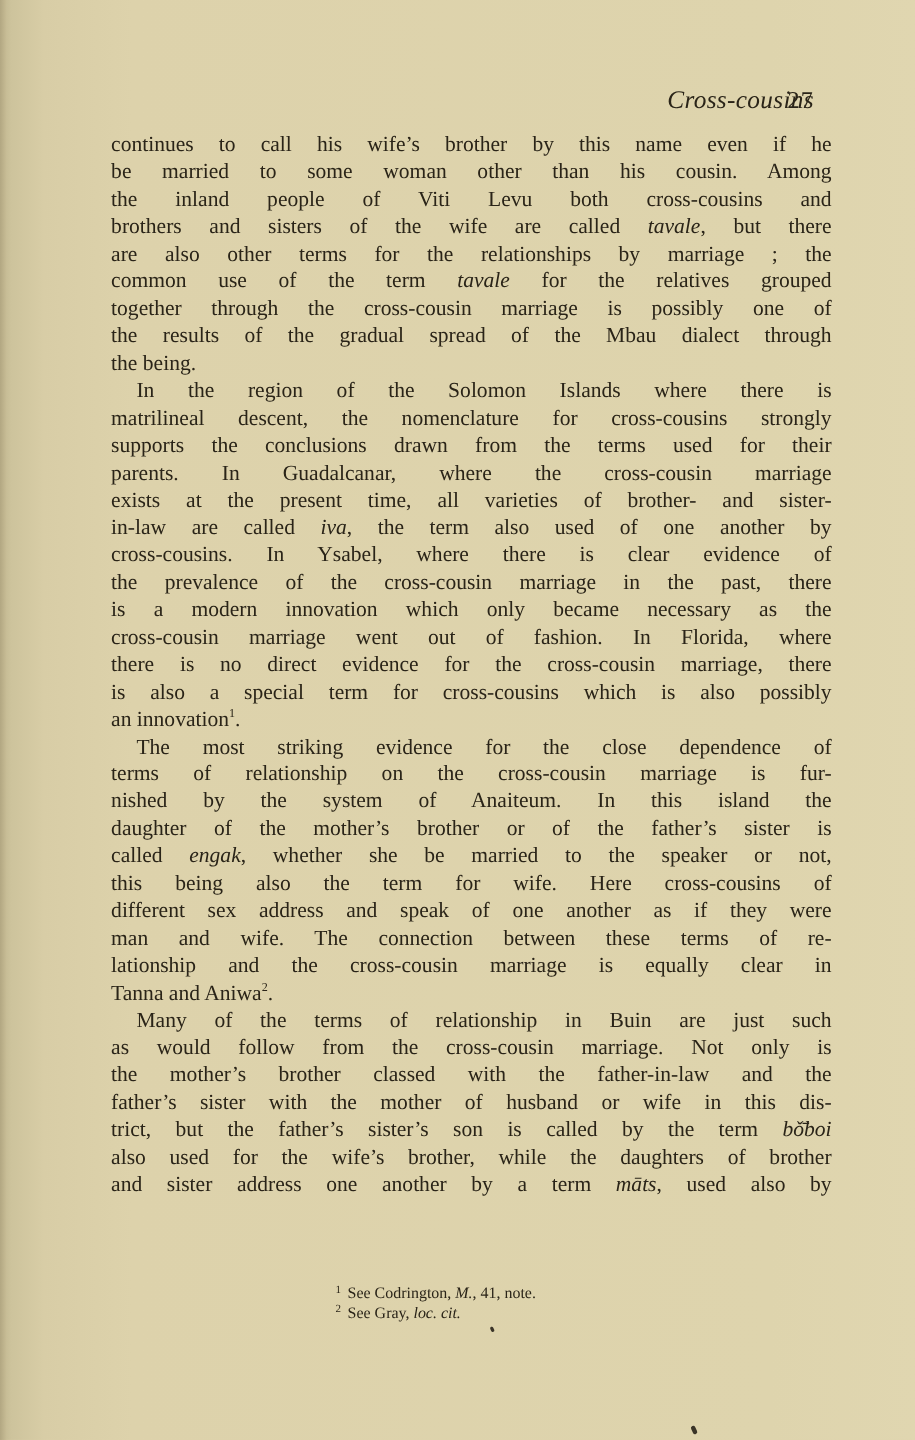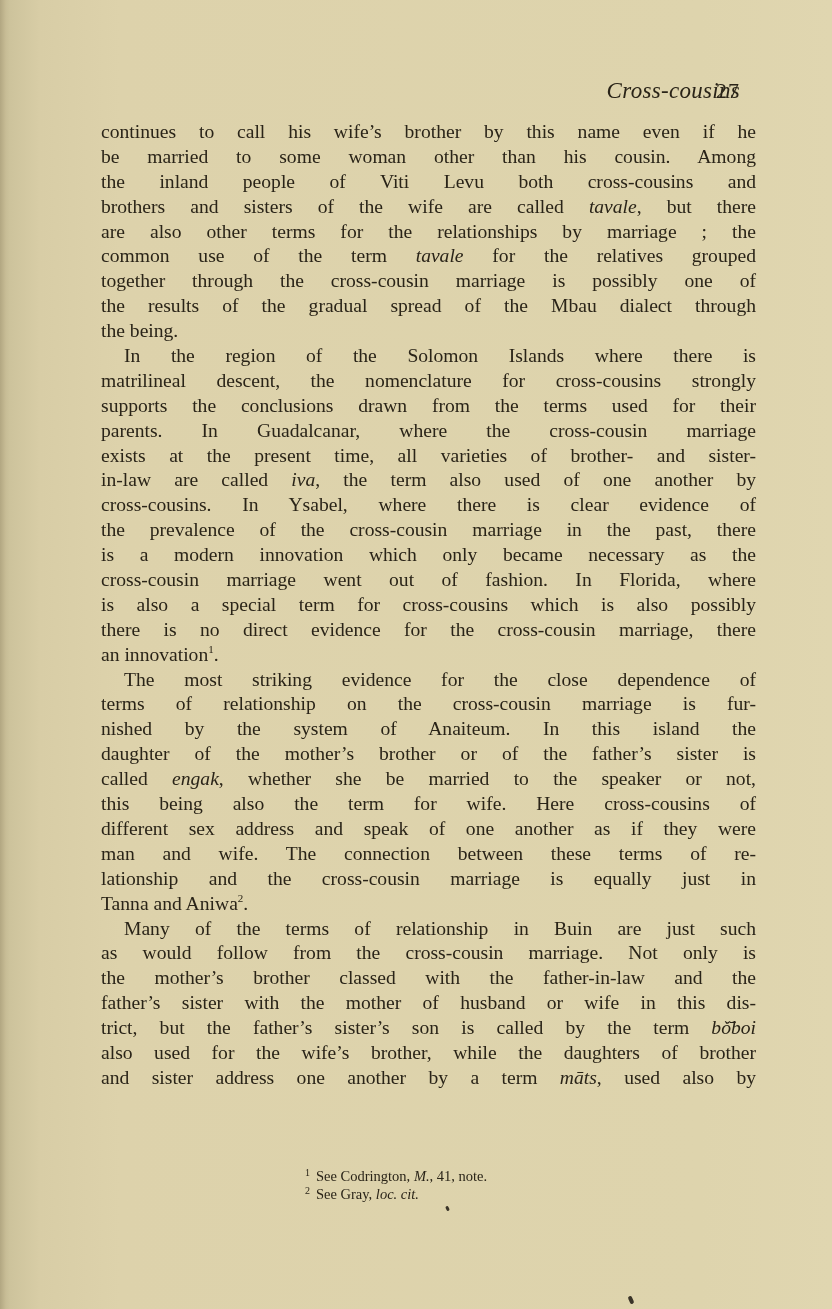--- a/index.html
+++ b/index.html
@@ -120,33 +120,33 @@
   <span class="line indent">In the region of the Solomon Islands where there is</span>
   <span class="line">matrilineal descent, the nomenclature for cross-cousins strongly</span>
   <span class="line">supports the conclusions drawn from the terms used for their</span>
   <span class="line">parents.  In Guadalcanar, where the cross-cousin marriage</span>
   <span class="line">exists at the present time, all varieties of brother- and sister-</span>
   <span class="line"><span>in-law are called </span><em>iva</em><span>, the term also used of one another by</span></span>
   <span class="line">cross-cousins.  In Ysabel, where there is clear evidence of</span>
   <span class="line">the prevalence of the cross-cousin marriage in the past, there</span>
   <span class="line">is a modern innovation which only became necessary as the</span>
   <span class="line">cross-cousin marriage went out of fashion.  In Florida, where</span>
+  <span class="line">there is no direct evidence for the cross-cousin marriage, there</span>
   <span class="line">is also a special term for cross-cousins which is also possibly</span>
-  <span class="line">there is no direct evidence for the cross-cousin marriage, there</span>
   <span class="line last"><span>an innovation</span><sup>1</sup><span>.</span></span>
 
   <span class="line indent">The most striking evidence for the close dependence of</span>
   <span class="line">terms of relationship on the cross-cousin marriage is fur-</span>
   <span class="line">nished by the system of Anaiteum.  In this island the</span>
   <span class="line">daughter of the mother’s brother or of the father’s sister is</span>
   <span class="line"><span>called </span><em>engak</em><span>, whether she be married to the speaker or not,</span></span>
   <span class="line">this being also the term for wife.  Here cross-cousins of</span>
   <span class="line">different sex address and speak of one another as if they were</span>
   <span class="line">man and wife.  The connection between these terms of re-</span>
-  <span class="line">lationship and the cross-cousin marriage is equally just in</span>
+  <span class="line">lationship and the cross-cousin marriage is equally clear in</span>
   <span class="line last"><span>Tanna and Aniwa</span><sup>2</sup><span>.</span></span>
 
   <span class="line indent">Many of the terms of relationship in Buin are just such</span>
   <span class="line">as would follow from the cross-cousin marriage.  Not only is</span>
   <span class="line">the mother’s brother classed with the father-in-law and the</span>
   <span class="line">father’s sister with the mother of husband or wife in this dis-</span>
   <span class="line"><span>trict, but the father’s sister’s son is called by the term </span><em>bǒ̄boi</em><span></span></span>
   <span class="line">also used for the wife’s brother, while the daughters of brother</span>
   <span class="line"><span>and sister address one another by a term </span><em>māts</em><span>, used also by</span></span>
 </div>

